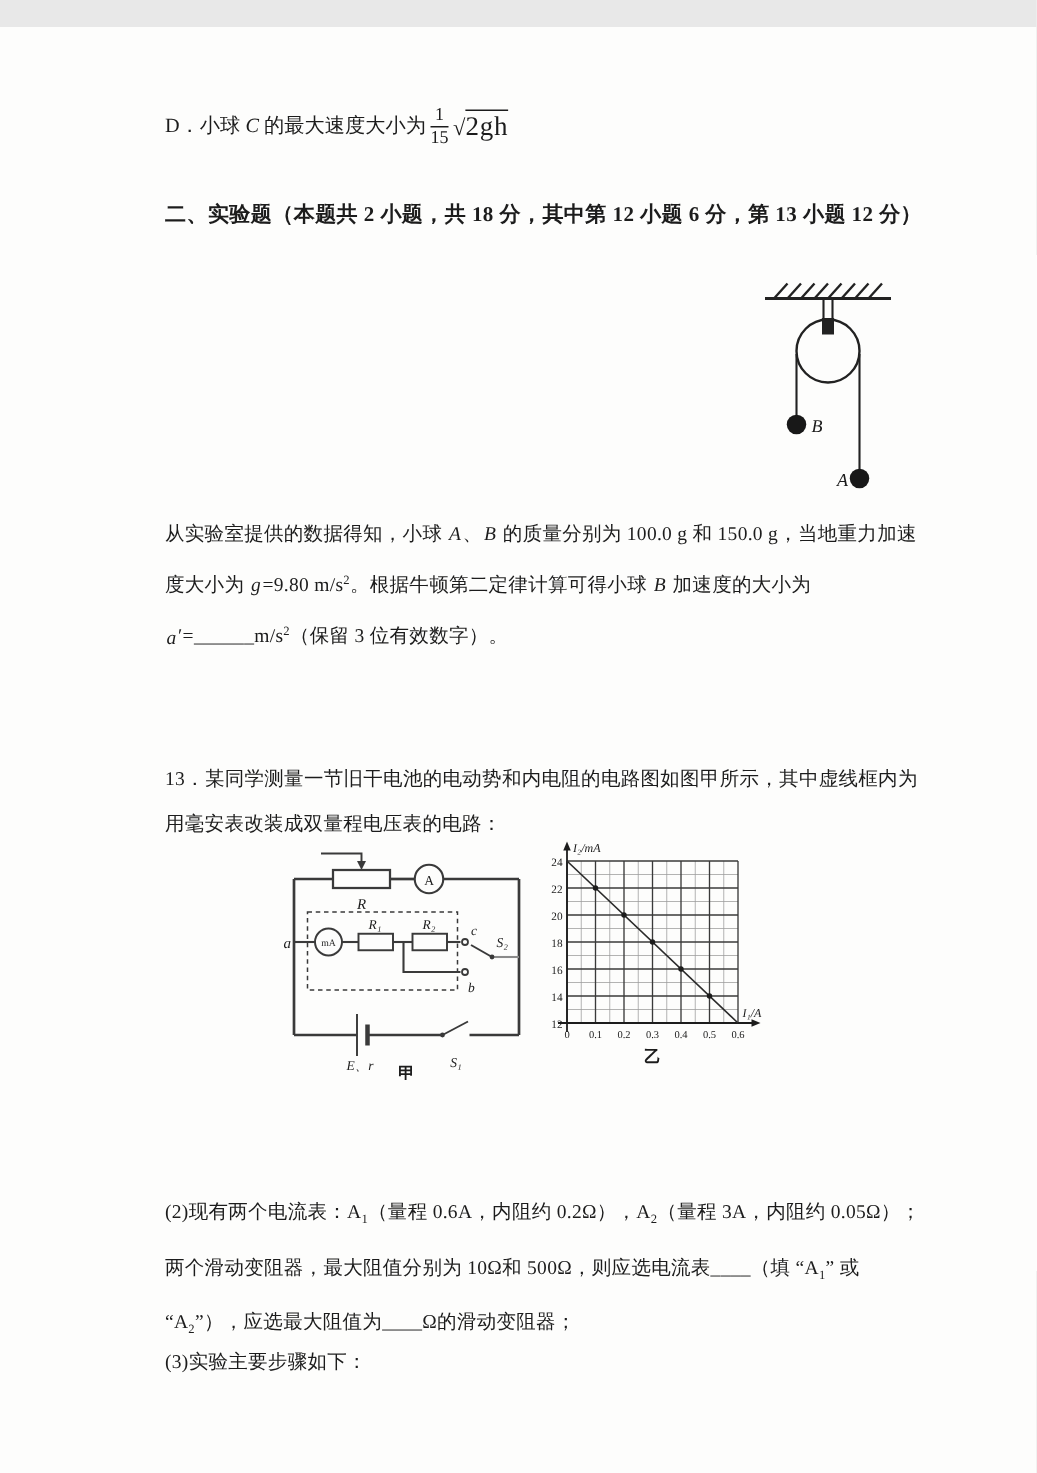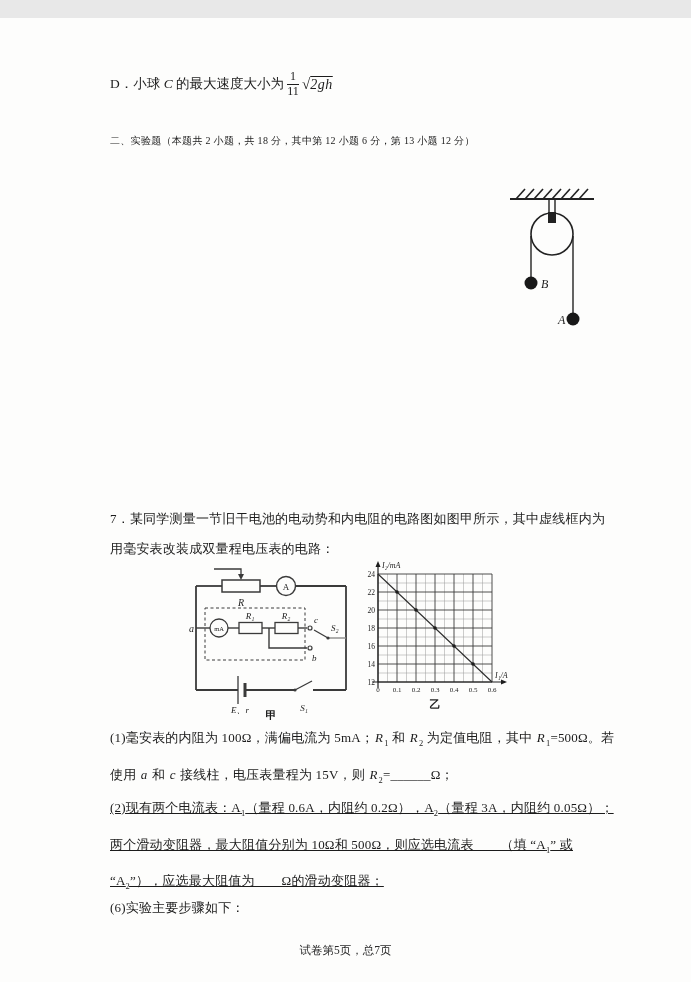--- a/index.html
+++ b/index.html
@@ -6,41 +6,41 @@
   .page {
     position:relative; width:691px; height:982px; margin:18px auto;
     background:#fdfdfc; overflow:hidden;
     font-family:"Liberation Serif","DejaVu Serif",serif;
     color:#1c1c1c; font-size:13px;
   }
   .abs { position:absolute; }
   .para { line-height:31px; letter-spacing:0.2px; }
   .para i { font-style:italic; padding:0 1px; }
   sub, sup { font-size:0.65em; }
-  .section-header { font-weight:normal; font-size:10px; letter-spacing:0.3px; }
+  .section-header { font-weight:bold; font-size:14px; letter-spacing:0.3px; }
   .option-d { display:flex; align-items:center; font-size:13.5px; }
   .frac { display:inline-flex; flex-direction:column; align-items:center;
           line-height:1.15; font-size:12px; margin:0 3px; vertical-align:middle; }
   .frac .num { border-bottom:1.2px solid #1c1c1c; padding:0 3px; }
   .sqrt { font-size:15px; }
-  .sqrt .radicand { font-style:italic; text-decoration:overline; font-size:14px; letter-spacing:0.5px; }
+  .sqrt .radicand { text-decoration:overline; font-size:18px; letter-spacing:0.5px; }
   .footer { width:100%; text-align:center; font-size:11.5px; color:#2a2a2a; }
   svg text { font-family:"Liberation Serif","DejaVu Serif",serif; fill:#1c1c1c; }
   .var { font-style:italic; }
 </style>
 </head>
 <body>
 
 <div class="page">
 
   <div class="abs option-d" style="left:110px; top:52px;">
     <span>D．小球 <i>C</i> 的最大速度大小为</span>
     <span class="frac">
       <span class="num">1</span>
-      <span class="den">11</span>
+      <span class="den">15</span>
     </span>
     <span class="sqrt">√<span class="radicand">2gh</span></span>
   </div>
 
   <div class="abs section-header" style="left:110px; top:116px; width:530px;">二、实验题（本题共 2 小题，共 18 分，其中第 12 小题 6 分，第 13 小题 12 分）</div>
 
 
   <svg class="abs" style="left:492px; top:166px;" width="118" height="150" viewBox="0 0 118 150">
     <g stroke="#222" stroke-width="1.6">
       <line x1="24" y1="15" x2="33" y2="5"></line>
@@ -59,23 +59,24 @@
     <circle cx="60" cy="50" r="21" fill="none" stroke="#222" stroke-width="1.6"></circle>
     <line x1="39" y1="52" x2="39" y2="93" stroke="#222" stroke-width="1.4"></line>
     <line x1="81" y1="52" x2="81" y2="129" stroke="#222" stroke-width="1.4"></line>
     <circle cx="39" cy="99" r="6.5" fill="#181818"></circle>
     <circle cx="81" cy="135" r="6.5" fill="#181818"></circle>
     <text x="49" y="104" font-size="12" class="var">B</text>
     <text x="66" y="140" font-size="12" class="var">A</text>
   </svg>
 
 
-
-
-  <div class="abs para" style="left:110px; top:486px; width:508px; line-height:30px;">7．某同学测量一节旧干电池的电动势和内电阻的电路图如图甲所示，其中虚线框内为用毫安表改装成双量程电压表的电路：</div>
+  <div class="abs para" style="left:110px; top:322px; width:508px;">从实验室提供的数据得知，小球 <i>A</i>、<i>B</i> 的质量分别为 100.0 g 和 150.0 g，当地重力加速度大小为 <i>g</i>=9.80 m/s<sup>2</sup>。根据牛顿第二定律计算可得小球 <i>B</i> 加速度的大小为 <i>a</i>′=______m/s<sup>2</sup>（保留 3 位有效数字）。</div>
+
+
+  <div class="abs para" style="left:110px; top:486px; width:508px; line-height:30px;">13．某同学测量一节旧干电池的电动势和内电阻的电路图如图甲所示，其中虚线框内为用毫安表改装成双量程电压表的电路：</div>
 
   <svg class="abs" style="left:182px; top:546px;" width="178" height="156" viewBox="0 0 178 156">
 
     <g stroke="#3a3a3a" stroke-width="1.8" fill="none">
       <path d="M14,22 H40"></path>
         <path d="M78,22 H94"></path>
         <path d="M114,22 H164"></path>
       <path d="M164,22 V126"></path>
         <path d="M164,126 H131"></path>
         <path d="M113,126 H63"></path>
@@ -193,21 +194,19 @@
       <text x="83" y="134">0.3</text>
       <text x="102" y="134">0.4</text>
       <text x="121" y="134">0.5</text>
       <text x="140" y="134">0.6</text>
     </g>
     <text x="30" y="10" font-size="8" class="var">I₂/mA</text>
     <text x="143" y="120" font-size="8" class="var">I₁/A</text>
     <text x="83" y="150" font-size="11" text-anchor="middle" font-weight="bold">乙</text>
   </svg>
 
-  <div class="abs para" style="left:110px; top:704px; width:508px;">(1)毫安表的内阻为 100Ω，满偏电流为 5mA；<i>R</i><sub>1</sub> 和 <i>R</i><sub>2</sub> 为定值电阻，其中 <i>R</i><sub>1</sub>=500Ω。若使用 <i>a</i> 和 <i>c</i> 接线柱，电压表量程为 15V，则 <i>R</i><sub>2</sub>=______Ω；</div>
-
-  <div class="abs para" style="left:110px; top:774px; width:508px;text-decoration:underline;">(2)现有两个电流表：A<sub>1</sub>（量程 0.6A，内阻约 0.2Ω），A<sub>2</sub>（量程 3A，内阻约 0.05Ω）；两个滑动变阻器，最大阻值分别为 10Ω和 500Ω，则应选电流表____（填 “A<sub>1</sub>” 或 “A<sub>2</sub>”），应选最大阻值为____Ω的滑动变阻器；</div>
-
-  <div class="abs para" style="left:110px; top:874px; width:508px;">(6)实验主要步骤如下：</div>
-
-  <div class="abs footer" style="top:925px; left:0;">试卷第5页，总7页</div>
+
+  <div class="abs para" style="left:110px; top:774px; width:508px;">(2)现有两个电流表：A<sub>1</sub>（量程 0.6A，内阻约 0.2Ω），A<sub>2</sub>（量程 3A，内阻约 0.05Ω）；两个滑动变阻器，最大阻值分别为 10Ω和 500Ω，则应选电流表____（填 “A<sub>1</sub>” 或 “A<sub>2</sub>”），应选最大阻值为____Ω的滑动变阻器；</div>
+
+  <div class="abs para" style="left:110px; top:874px; width:508px;">(3)实验主要步骤如下：</div>
+
 
 </div>
 
 </body></html>

